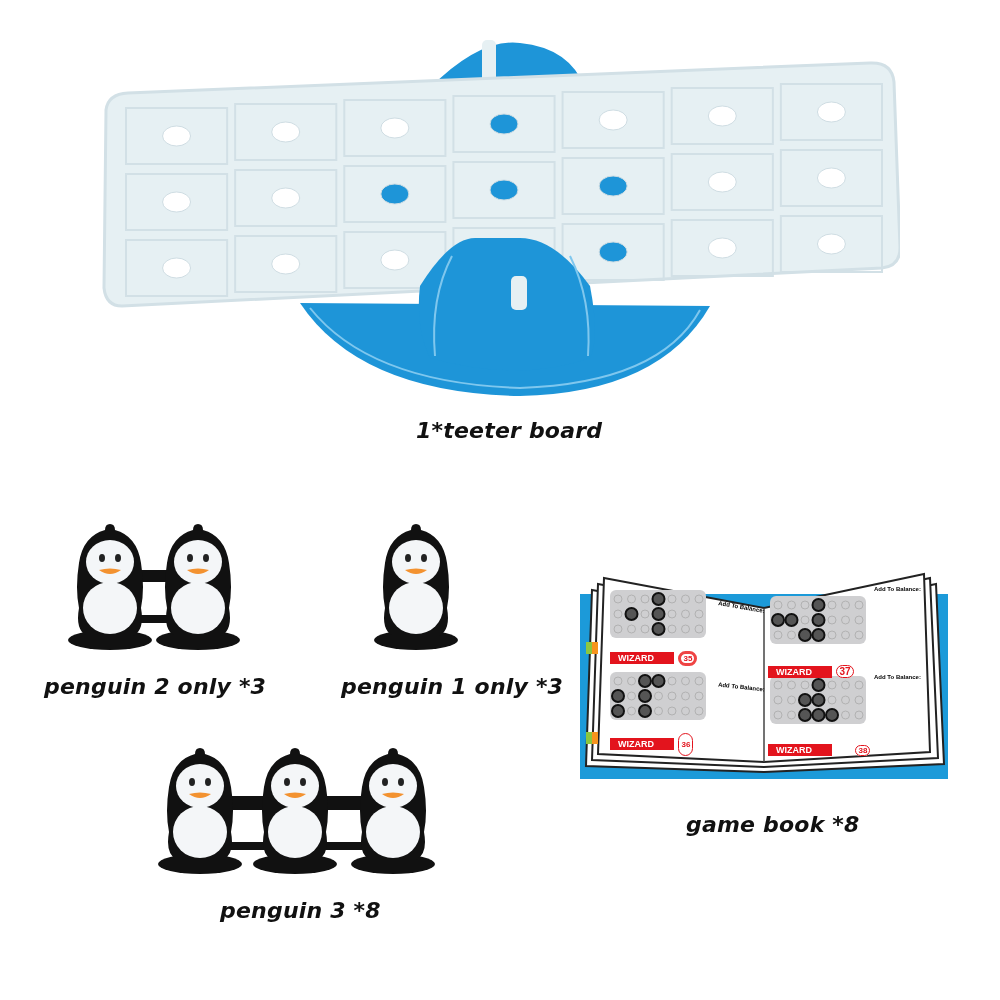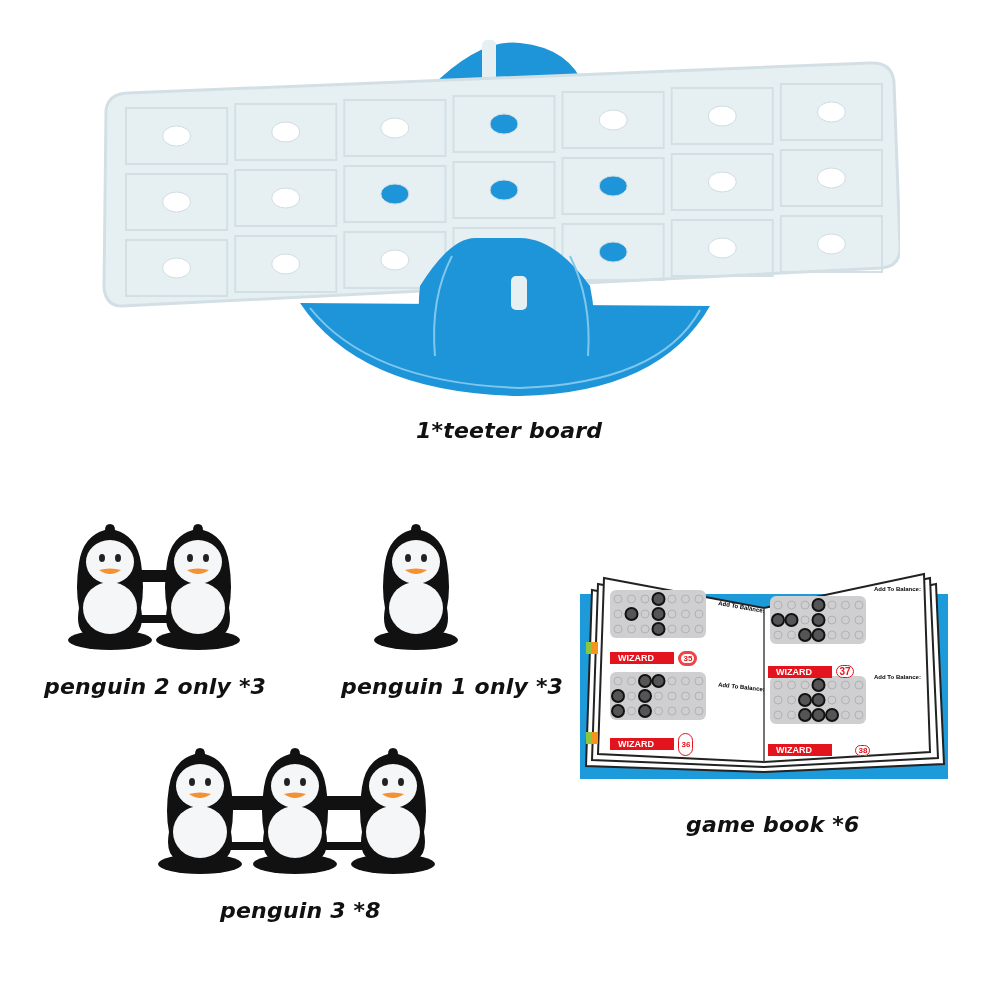--- a/index.html
+++ b/index.html
@@ -237,21 +237,21 @@
   </div>
   <div class="abs page-label" style="left:190px;top:167px;">
     <span style="color:#fff;font-size:9px;font-weight:bold;background:#e3141d;padding:1px 20px 1px 8px;">WIZARD</span>
     <span style="color:#e3141d;background:#fff;border:1px solid #e3141d;border-radius:8px;font-size:8px;font-weight:bold;padding:0 2px;margin-left:19px;">38</span>
   </div>
   <div class="abs page-label" style="left:140px;top:32px;font-size:6px;font-weight:bold;transform:rotate(10deg);">Add To Balance:</div>
   <div class="abs page-label" style="left:140px;top:112px;font-size:6px;font-weight:bold;transform:rotate(6deg);">Add To Balance:</div>
   <div class="abs page-label" style="left:296px;top:14px;font-size:6px;font-weight:bold;">Add To Balance:</div>
   <div class="abs page-label" style="left:296px;top:102px;font-size:6px;font-weight:bold;">Add To Balance:</div>
 </div>
-<div class="caption" style="left:686px;top:812px;">game book *6</div>
+<div class="caption" style="left:686px;top:812px;">game book *8</div>
 
 <svg width="0" height="0" style="position:absolute">
   <defs>
     <g id="peng">
       <ellipse cx="45" cy="122" rx="42" ry="10" fill="#111"></ellipse>
       <path d="M45,6 Q40,6 40,12 Q18,18 14,45 Q10,70 14,90 Q10,112 22,118 L68,118 Q80,112 76,90 Q80,70 76,45 Q72,18 50,12 Q50,6 45,6 Z" fill="#111"></path>
       <ellipse cx="45" cy="44" rx="24" ry="22" fill="#f4f6f8"></ellipse>
       <ellipse cx="45" cy="90" rx="27" ry="26" fill="#f4f6f8"></ellipse>
       <ellipse cx="37" cy="40" rx="3" ry="4" fill="#222"></ellipse>
       <ellipse cx="53" cy="40" rx="3" ry="4" fill="#222"></ellipse>

